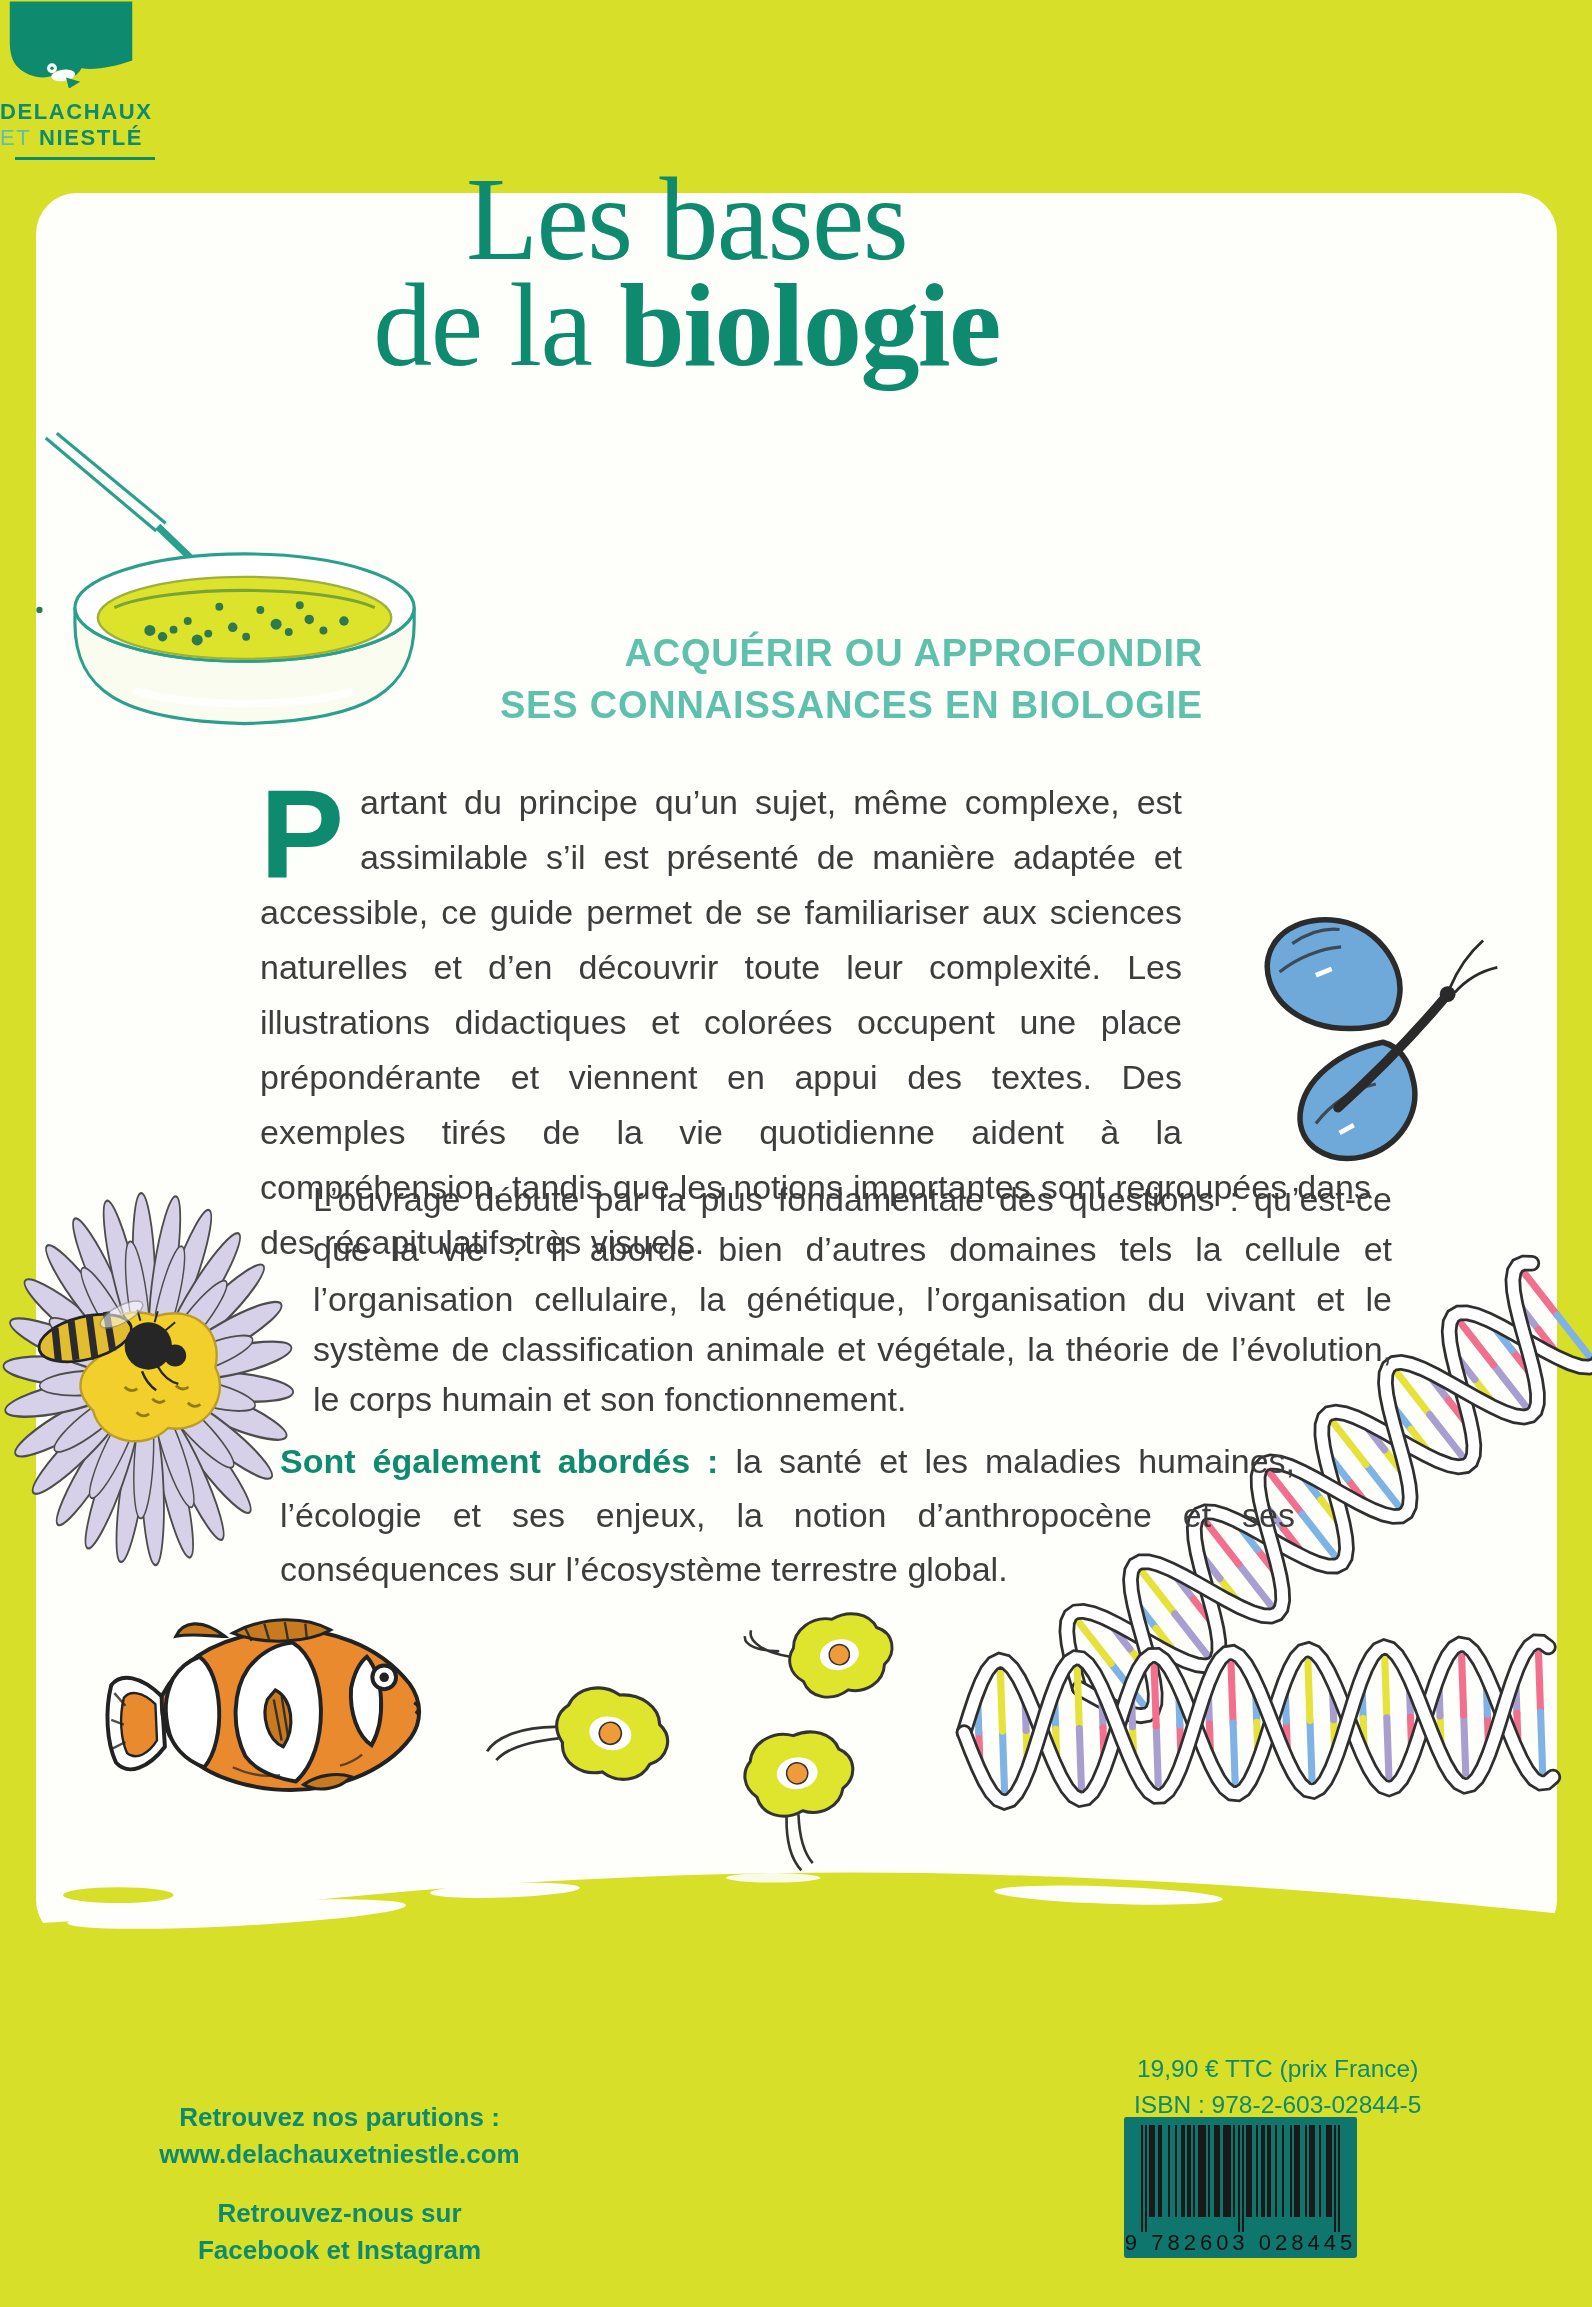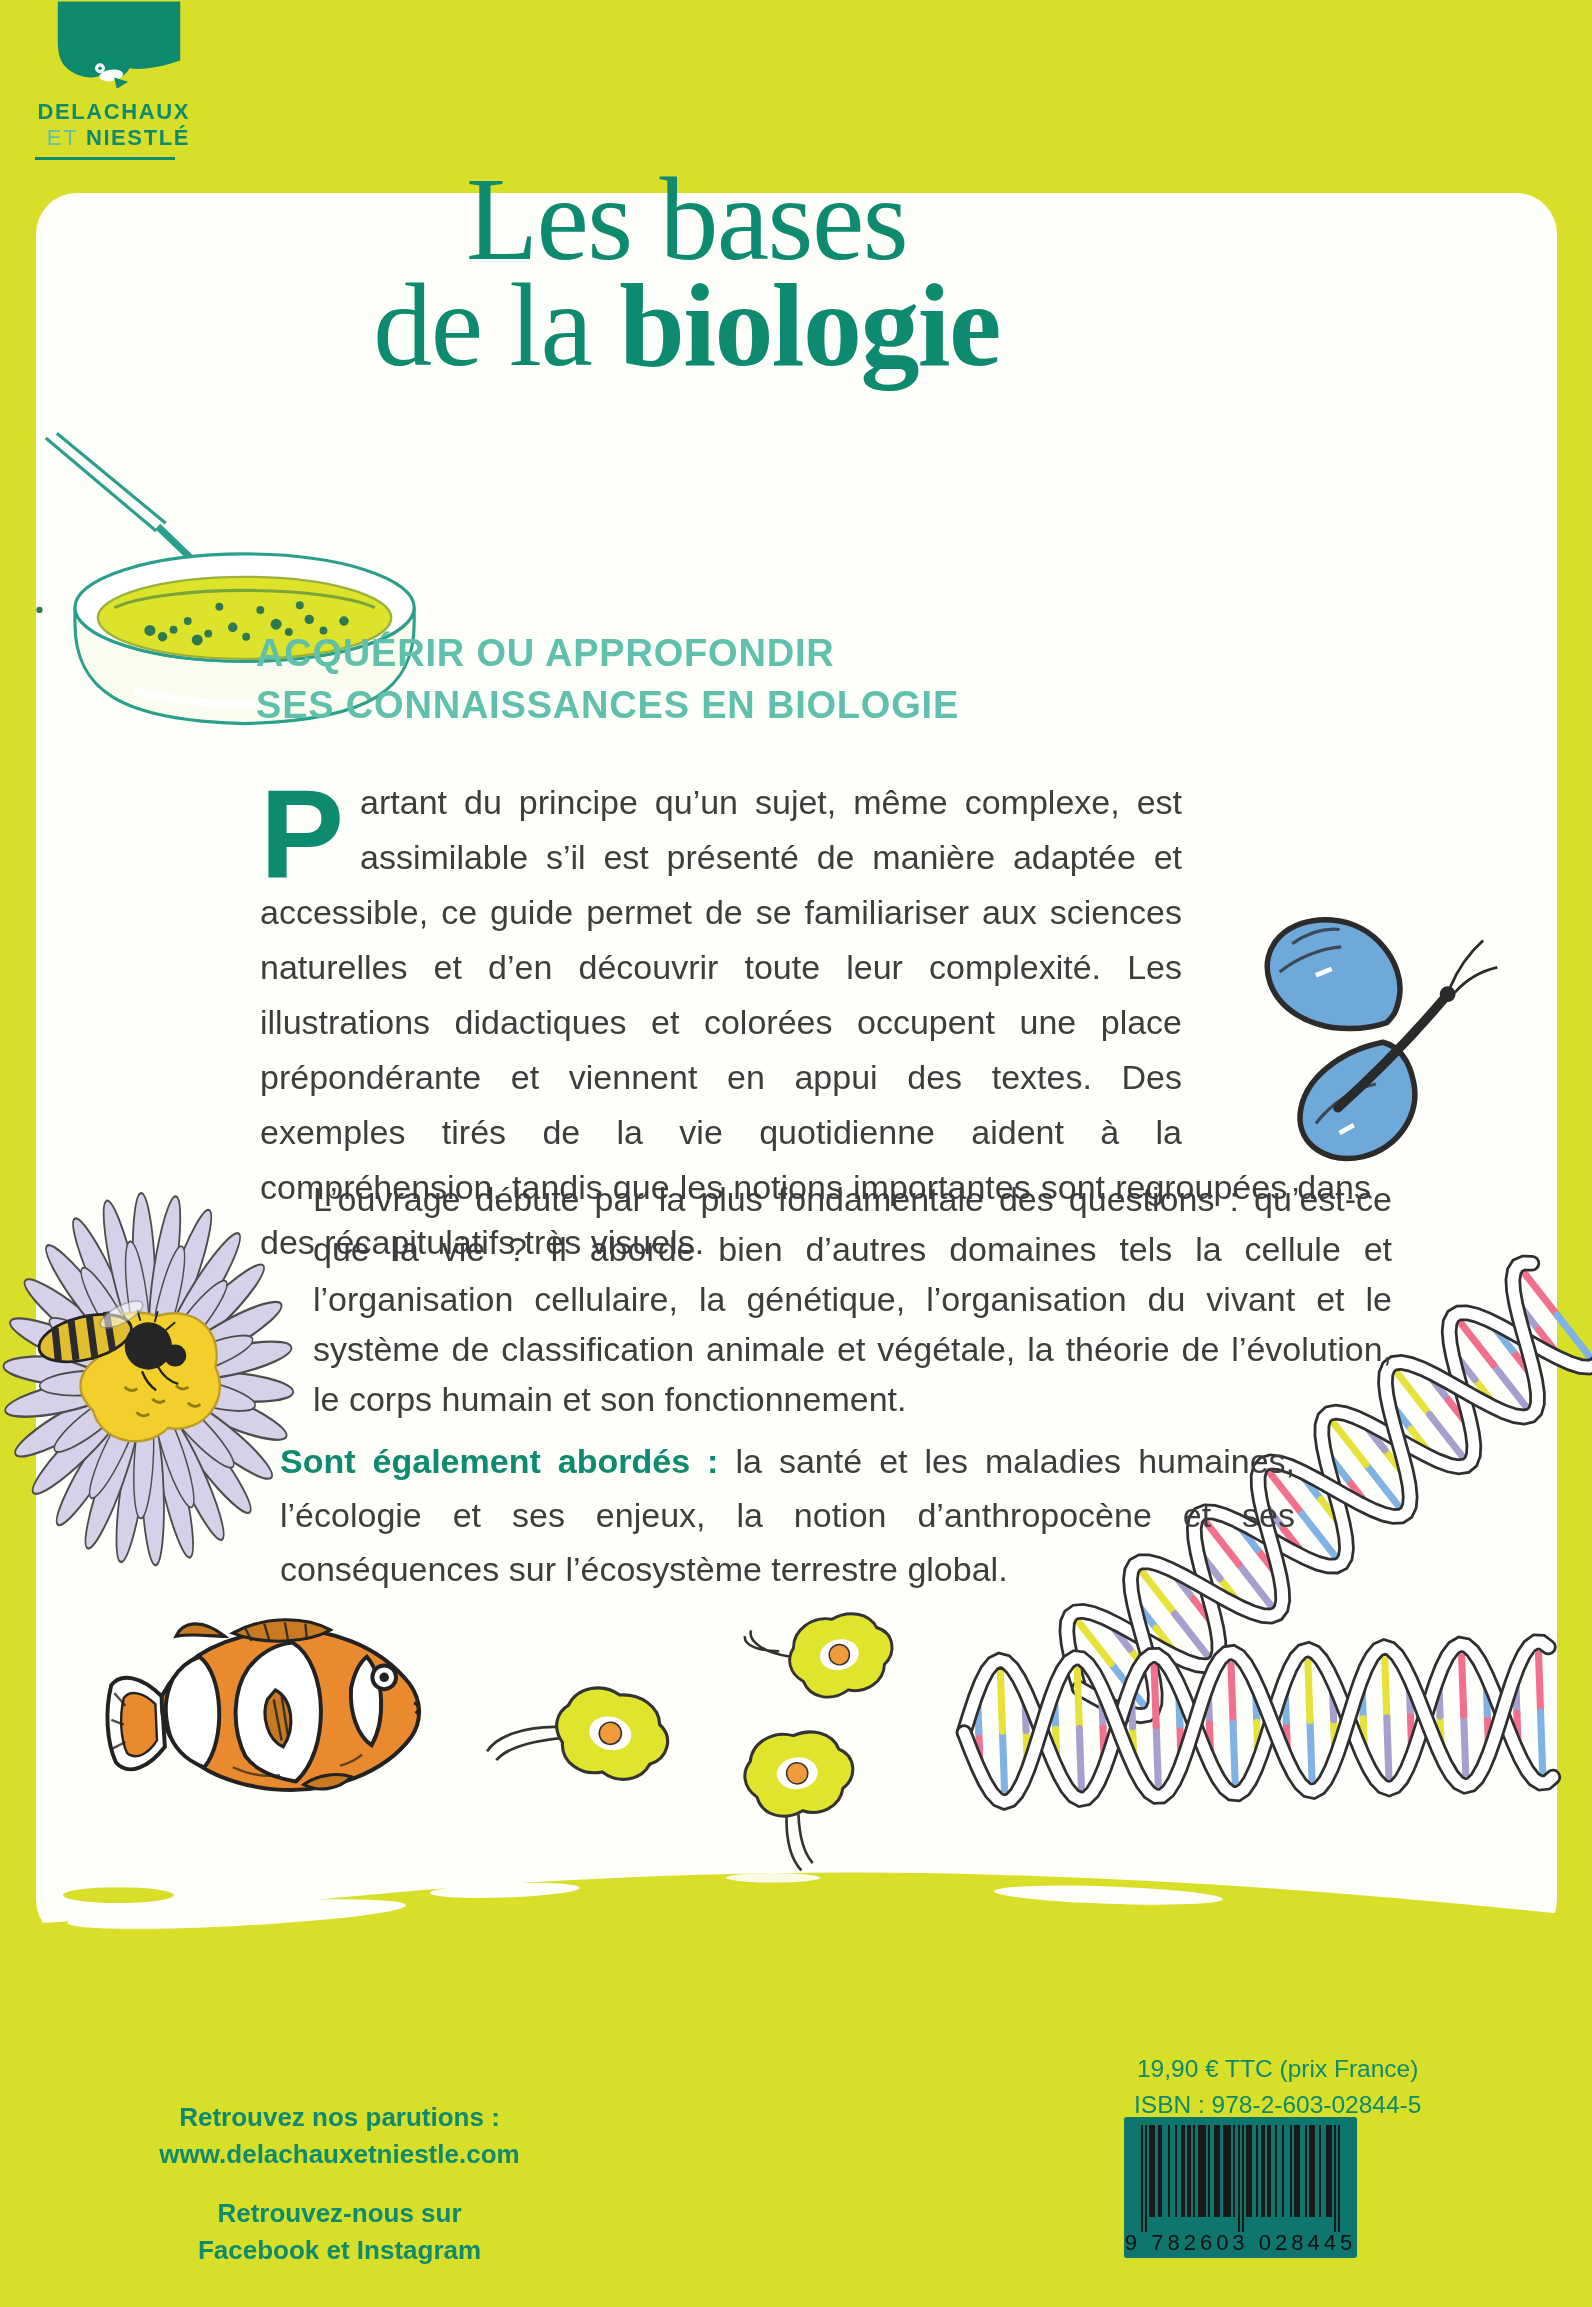--- a/index.html
+++ b/index.html
@@ -6,39 +6,39 @@
   .page{position:relative;width:1592px;height:2307px;background:var(--background,#d8df28);
         overflow:hidden;font-family:"Liberation Sans",sans-serif;}
   .panel{position:absolute;left:36px;top:193px;width:1521px;height:1748px;
          background:#fefefb;border-radius:41px;}
   .illo{position:absolute;left:0;top:0;pointer-events:none;}
   
   .title{position:absolute;left:134px;top:167px;width:1105px;text-align:center;
          font-family:"Liberation Serif",serif;color:var(--teal);
          font-size:118px;line-height:106px;letter-spacing:-1.6px;}
   .title .bold{font-weight:700;}
-  .subtitle{position:absolute;left:256px;top:627px;width:947px;text-align:left;
+  .subtitle{position:absolute;left:256px;top:627px;width:947px;text-align:right;
             color:var(--teal-light);font-weight:700;font-size:38px;line-height:52px;
             letter-spacing:0.8px;}
   
   .para{position:absolute;font-size:34px;color:var(--body-text);text-align:justify;
         hyphens:none;}
   .p1{left:260px;top:775px;width:1111px;line-height:55px;}
   .dropcap{float:left;font-weight:700;font-size:126px;line-height:99px;
            color:var(--teal);margin:9.5px 16px 0 0;}
   .fl-r{float:right;width:189px;height:260px;margin-top:93px;}
   .p2{left:264px;top:1174px;width:1128px;line-height:50px;}
   .fl-l{float:left;width:49px;height:166px;margin-top:101px;}
   .p3{left:280px;top:1434px;width:1015px;line-height:54px;}
   .lead{color:var(--teal);font-weight:700;}
   
   .foot{position:absolute;color:var(--teal);font-weight:700;}
   .parutions{left:103px;top:2099px;width:473px;text-align:center;font-size:26px;line-height:37px;}
   .social{left:103px;top:2195px;width:473px;text-align:center;font-size:26px;line-height:37px;}
-  .pub{left:726px;top:2092px;width:170px;text-align:right;margin-left:20px;}
+  .pub{left:726px;top:2092px;width:170px;text-align:left;}
   .pub .name1{font-size:22px;letter-spacing:1.6px;color:var(--teal);font-weight:700;margin-top:8px;}
   .pub .name2{font-size:22px;letter-spacing:1.6px;color:var(--teal);font-weight:700;}
   .pub .name2 .lite{color:var(--teal-light);font-weight:400;}
   .pub .rule{width:140px;height:3.2px;background:var(--teal);margin:6.3px auto 0;}
   .pricing{left:1134px;top:2051px;font-size:24.5px;line-height:36px;font-weight:400;text-align:center;}
   .barcode{position:absolute;left:1124px;top:2117px;width:233px;height:141px;background:#0f766e;
            border-radius:2.4px;}
   .bars{position:absolute;left:16.6px;top:8px;width:200px;height:118px;}
   .bar{position:absolute;top:0;background:#191919;}
   .bc-digits{position:absolute;left:0;right:0;bottom:1.6px;text-align:center;font-size:22px;

